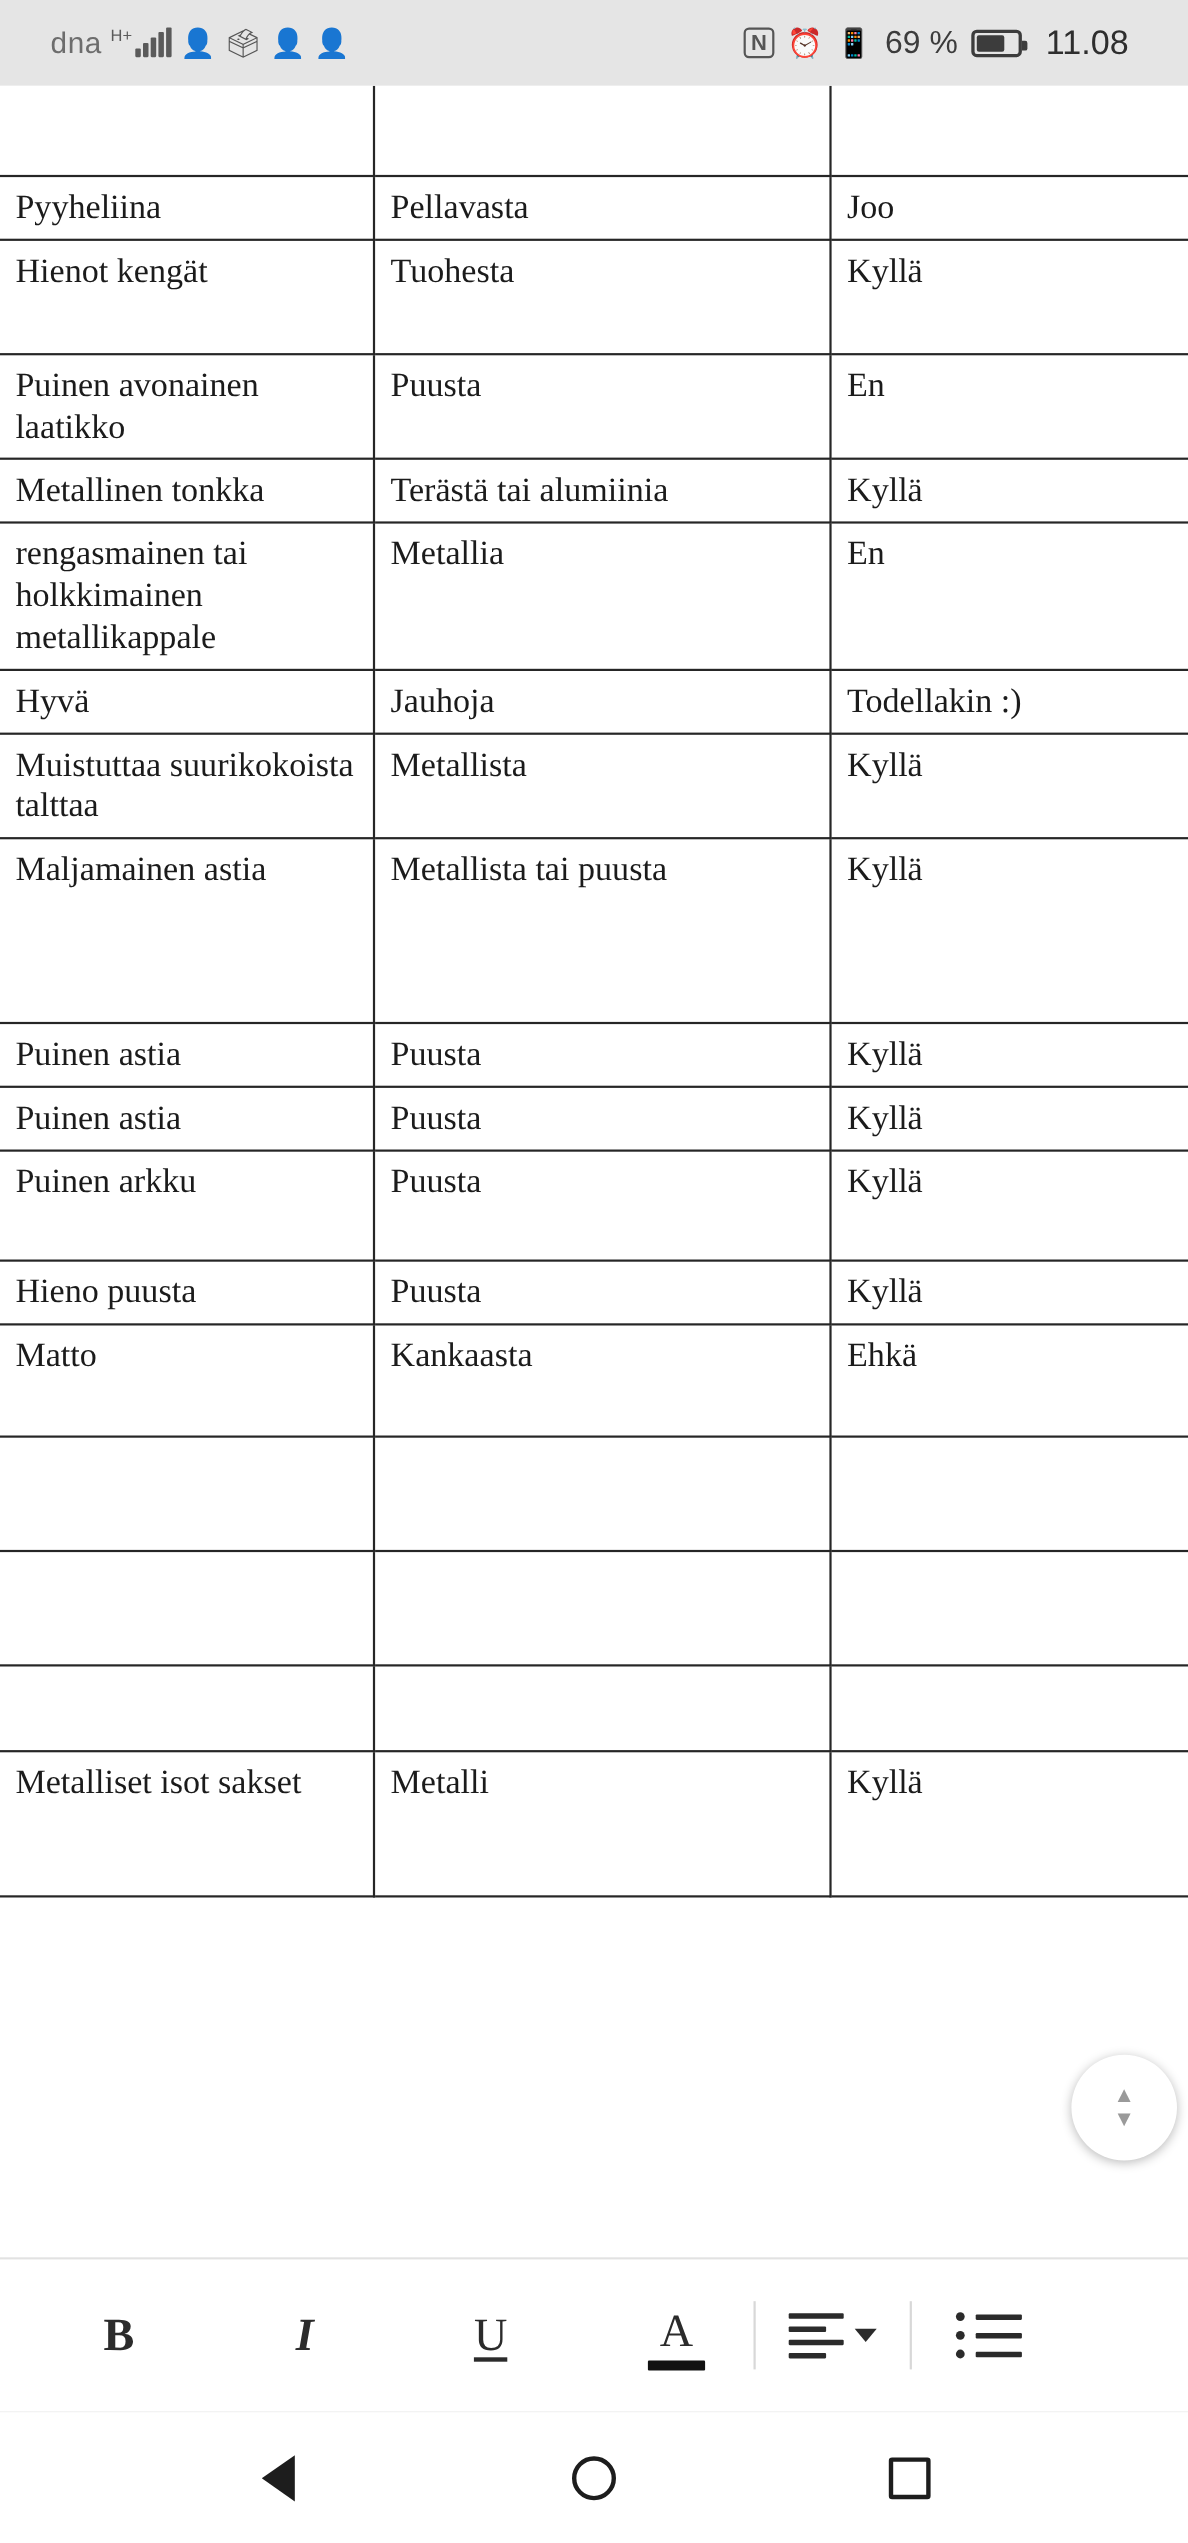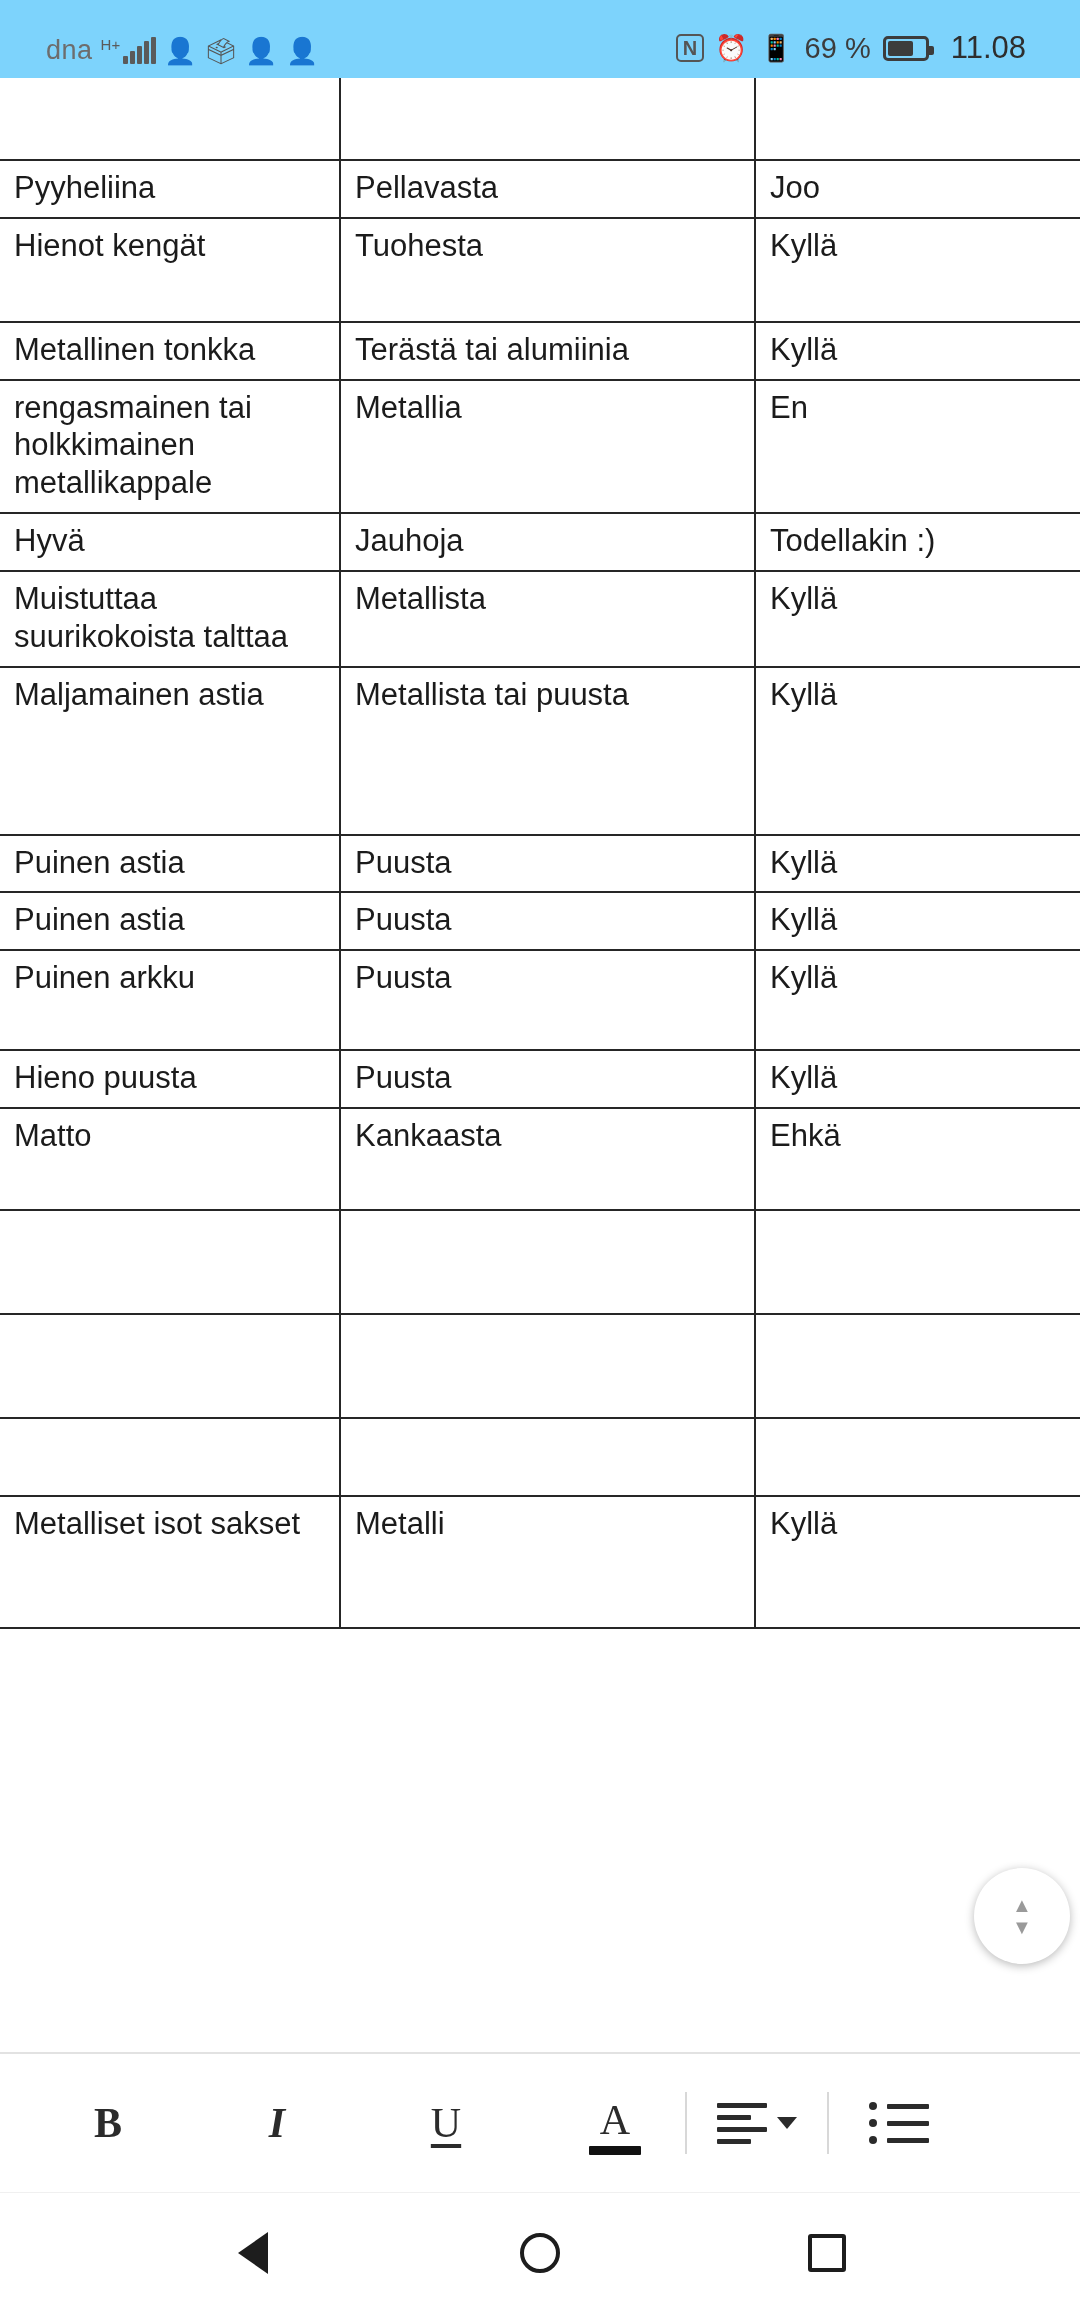--- a/index.html
+++ b/index.html
@@ -17,23 +17,23 @@
     background: #ffffff;
     display: flex;
     flex-direction: column;
   }
 
   
   .statusbar {
     height: 78px;
     flex: 0 0 78px;
     display: flex;
-    align-items: flex-end;
-    padding: 12px 26px;
-    background: #7dd3fc;
+    align-items: center;
+    padding: 1px 26px;
+    background: #e5e5e5;
     color: #4a4a4a;
     font-size: 30px;
   }
   .sb-left {
     display: flex;
     align-items: center;
     gap: 8px;
     flex: 0 0 auto;
     margin-left: 20px;
   }
@@ -102,20 +102,21 @@
     flex: 1 1 auto;
     position: relative;
     overflow: hidden;
     background: #ffffff;
   }
   table.doctable {
     width: 1080px;
     border-collapse: collapse;
     table-layout: fixed;
     margin-top: 0;
+    font-family: Liberation Serif, serif;
   }
   table.doctable td {
     border-top: 2px solid #262626;
     border-bottom: 2px solid #262626;
     border-left: none;
     border-right: none;
     padding: 8px 14px 10px 14px;
     font-size: 31px;
     line-height: 1.22;
     color: #1b1b1b;
@@ -279,20 +280,25 @@
           <td class="c1">Pyyheliina</td>
           <td class="c2">Pellavasta</td>
           <td class="c3">Joo</td>
         </tr>
         <tr style="height:104px">
           <td class="c1">Hienot kengät</td>
           <td class="c2">Tuohesta</td>
           <td class="c3">Kyllä</td>
         </tr>
         <tr>
+          <td class="c1">Puinen avonainen laatikko</td>
+          <td class="c2">Puusta</td>
+          <td class="c3">En</td>
+        </tr>
+        <tr>
           <td class="c1">Metallinen tonkka</td>
           <td class="c2">Terästä tai alumiinia</td>
           <td class="c3">Kyllä</td>
         </tr>
         <tr>
           <td class="c1">rengasmainen tai holkkimainen metallikappale</td>
           <td class="c2">Metallia</td>
           <td class="c3">En</td>
         </tr>
         <tr>

